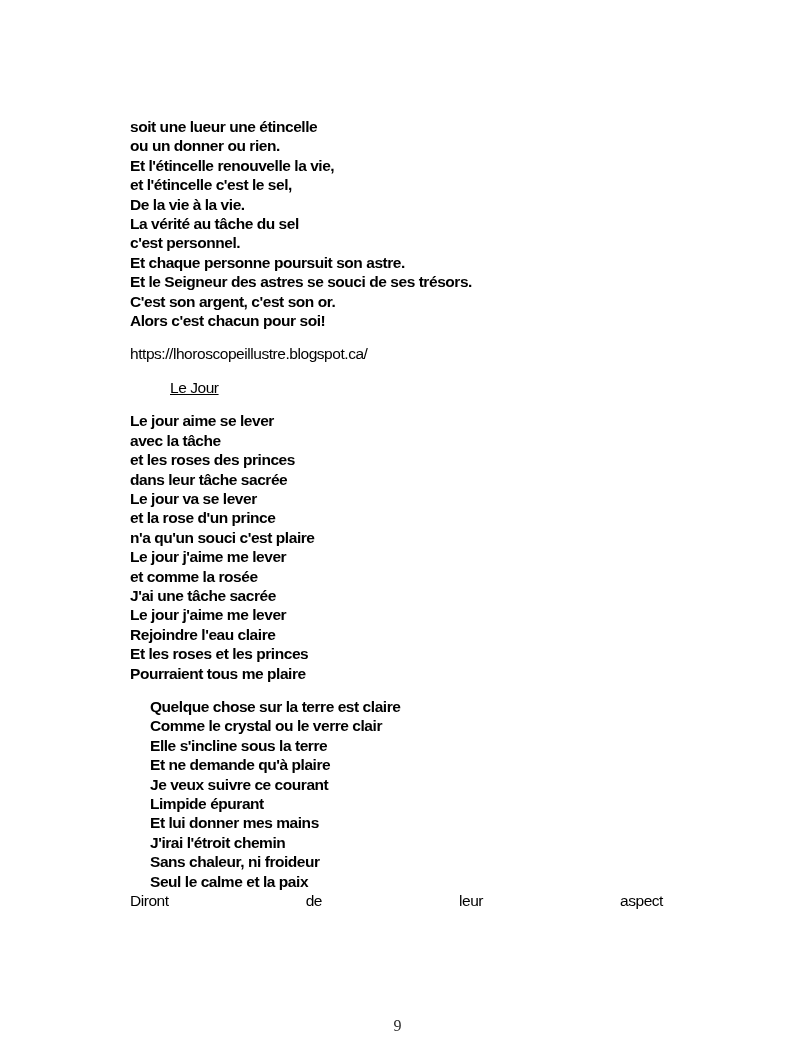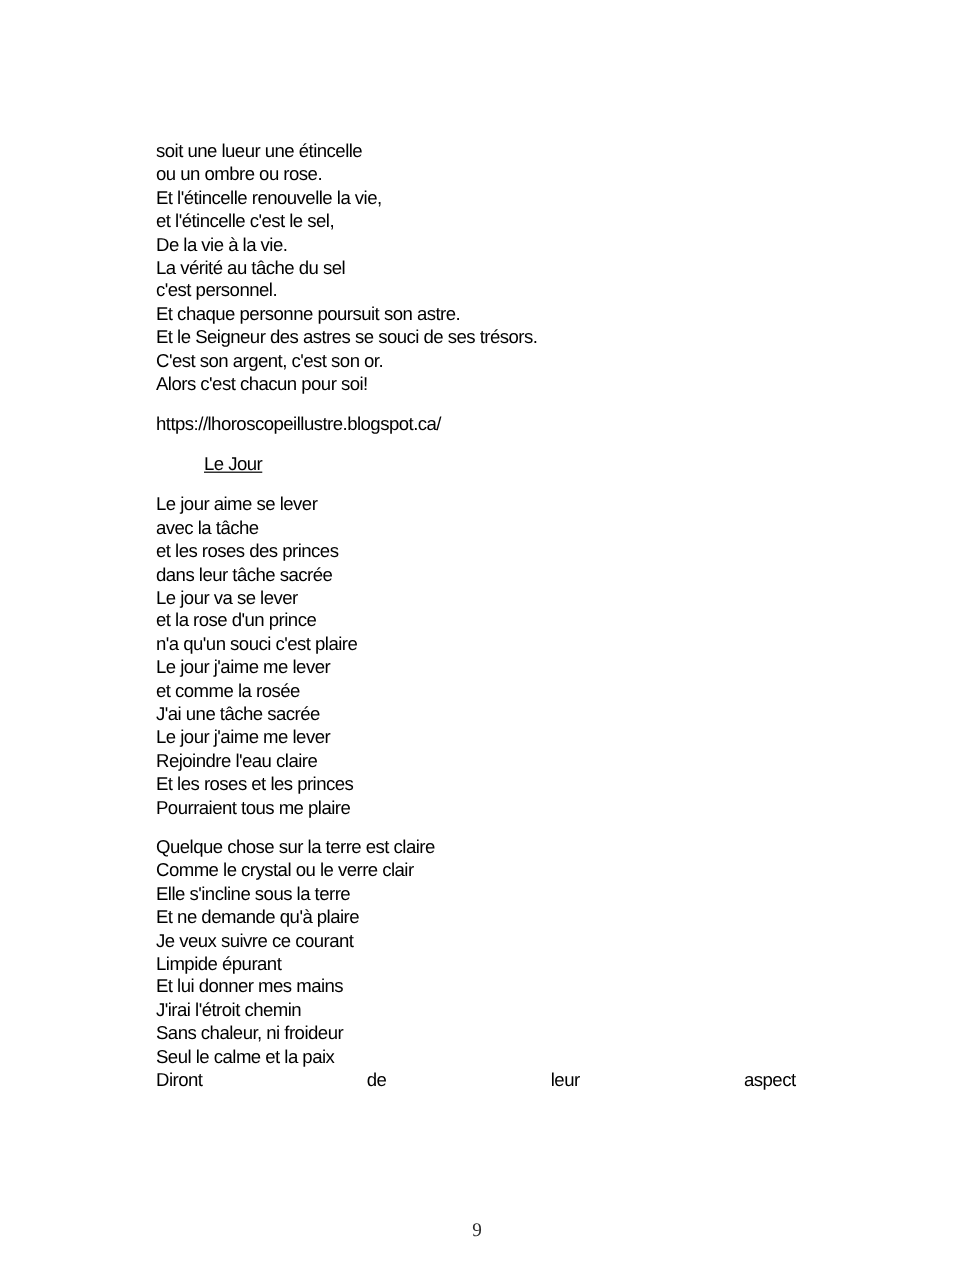--- a/index.html
+++ b/index.html
@@ -30,31 +30,33 @@
     font-size: 15.5px;
     line-height: 19.4px;
     letter-spacing: -0.45px;
     color: #000000;
   }
   .stanza {
     margin: 0 0 14px 0;
   }
   .stanza.last {
     margin-bottom: 0;
+    margin-left: 20px;
   }
   .para {
     margin: 0 0 14px 0;
     white-space: pre;
   }
   .heading {
     text-decoration: underline;
     margin-left: 40px;
   }
   .poem-line {
     white-space: pre;
+    font-weight: bold;
   }
   .justified {
     display: flex;
     justify-content: space-between;
     width: 100%;
   }
   .page-number {
     position: absolute;
     top: 1016px;
     left: 0;
@@ -67,21 +69,21 @@
   }
 </style>
 </head>
 <body>
 
 <div class="page">
   <div class="content">
 
     <div class="stanza">
         <div class="poem-line">soit une lueur une étincelle</div>
-        <div class="poem-line">ou un ombre ou rose.</div>
+        <div class="poem-line">ou un donner ou rien.</div>
         <div class="poem-line">Et l'étincelle renouvelle la vie,</div>
         <div class="poem-line">et l'étincelle c'est le sel,</div>
         <div class="poem-line">De la vie à la vie.</div>
         <div class="poem-line">La vérité au tâche du sel</div>
         <div class="poem-line">c'est personnel.</div>
         <div class="poem-line">Et chaque personne poursuit son astre.</div>
         <div class="poem-line">Et le Seigneur des astres se souci de ses trésors.</div>
         <div class="poem-line">C'est son argent, c'est son or.</div>
         <div class="poem-line">Alors c'est chacun pour soi!</div>
       </div>

